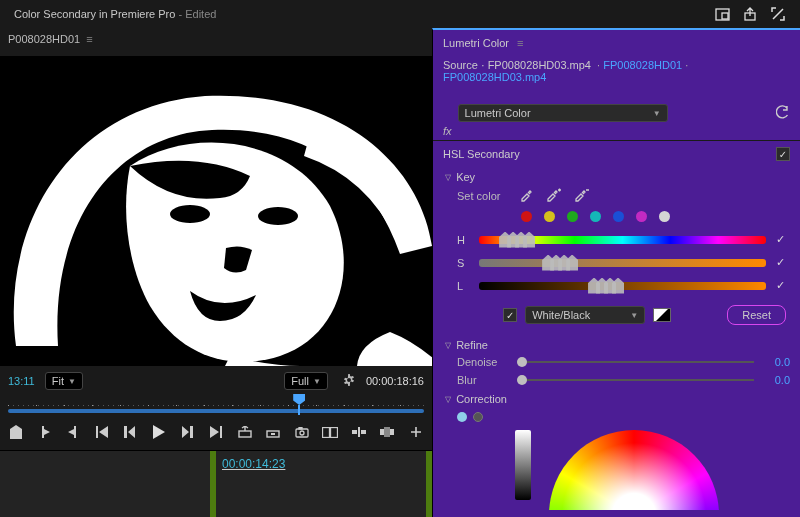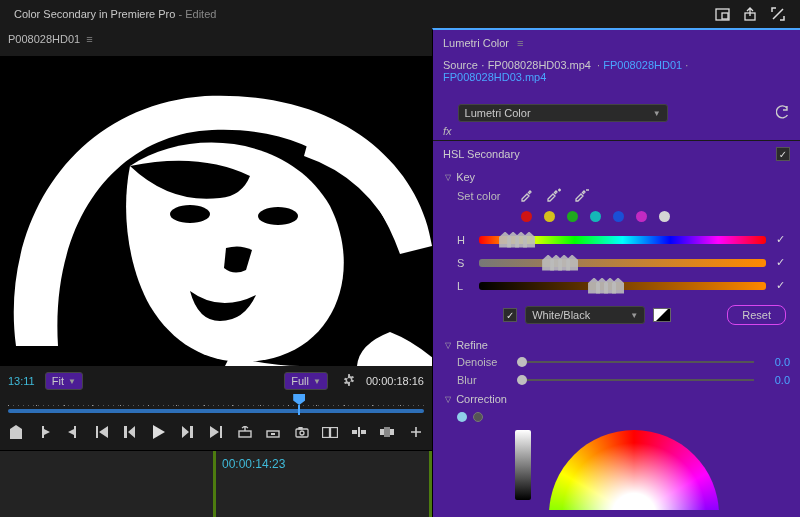--- a/index.html
+++ b/index.html
@@ -24,39 +24,39 @@
   .montabs{height:22px;display:flex;align-items:center;padding:0 8px;background:var(--bg0);gap:6px;}
   .mt-label{color:#bbb;}
   .menu-icon{color:#888;}
   
   .monitor{flex:0 0 auto;background:#000;margin:6px 0 0 0;position:relative;height:310px;}
   .monitor svg{width:100%;height:100%;display:block;}
   
   .trans-row{display:flex;align-items:center;gap:10px;padding:6px 8px 4px 8px;}
   .tc-left{color:var(--teal);}
   .tc-right{color:#ddd;}
-  .sel{display:flex;align-items:center;gap:4px;border:1px solid #444;background:#4c1d95;padding:2px 6px;border-radius:3px;cursor:pointer;}
+  .sel{display:flex;align-items:center;gap:4px;border:1px solid #444;background:#000000;padding:2px 6px;border-radius:3px;cursor:pointer;}
   .chev{font-size:8px;color:#999;}
   .wrench{margin-left:4px;}
   .trans-row .spacer{flex:1;}
   
   .ruler{height:22px;position:relative;margin:0 8px;}
   .ruler::before{content:"";position:absolute;left:0;right:0;bottom:10px;height:1px;background:repeating-linear-gradient(90deg,#555 0 1px,transparent 1px 5px);}
   .ruler::after{content:"";position:absolute;left:0;right:0;bottom:10px;height:1px;background:repeating-linear-gradient(90deg,#999 0 1px,transparent 1px 28px);}
   .blue-line{position:absolute;left:0;right:0;bottom:3px;height:4px;background:#2d6fb8;border-radius:2px;}
   .playhead{position:absolute;top:0;width:12px;height:20px;transform:translateX(-50%);}
   .playhead::before{content:"";position:absolute;left:0;top:0;width:12px;height:11px;background:var(--blue);clip-path:polygon(0 0,100% 0,100% 60%,50% 100%,0 60%);}
   .playhead::after{content:"";position:absolute;left:5px;top:11px;width:2px;height:10px;background:var(--blue);}
   
   .btns{display:flex;align-items:center;justify-content:center;gap:8px;padding:6px 6px 8px;}
   .tbtn2{width:22px;height:20px;display:flex;align-items:center;justify-content:center;cursor:pointer;}
   .tbtn2 svg{display:block;}
   
   .lower{display:flex;flex:1;border-top:1px solid #000;}
-  .lower .p{flex:1;background:var(--bg1);border-right:3px solid #4d7c0f;padding:6px;}
+  .lower .p{flex:1;background:var(--bg1);border-right:6px solid #4d7c0f;padding:6px;text-decoration:underline;}
   .tc-small{font-size:12px;color:var(--teal);}
   
   .panel-tab{height:26px;display:flex;align-items:center;padding:0 10px;gap:8px;}
   .breadcrumb{padding:3px 10px;font-size:10.5px;color:#aaa;}
   .breadcrumb .lnk{color:var(--blue);}
   .fxrow{display:flex;align-items:center;padding:3px 10px;gap:6px;}
   .fxrow .fx{font-style:italic;color:#bbb;margin-top:36px;}
   .dd{flex:1;display:flex;align-items:center;border:1px solid #444;background:#2a2a2a;border-radius:3px;padding:2px 6px;max-width:210px;}
   .dd .lbl{flex:1;}
   .reset-icn{margin-left:auto;}

